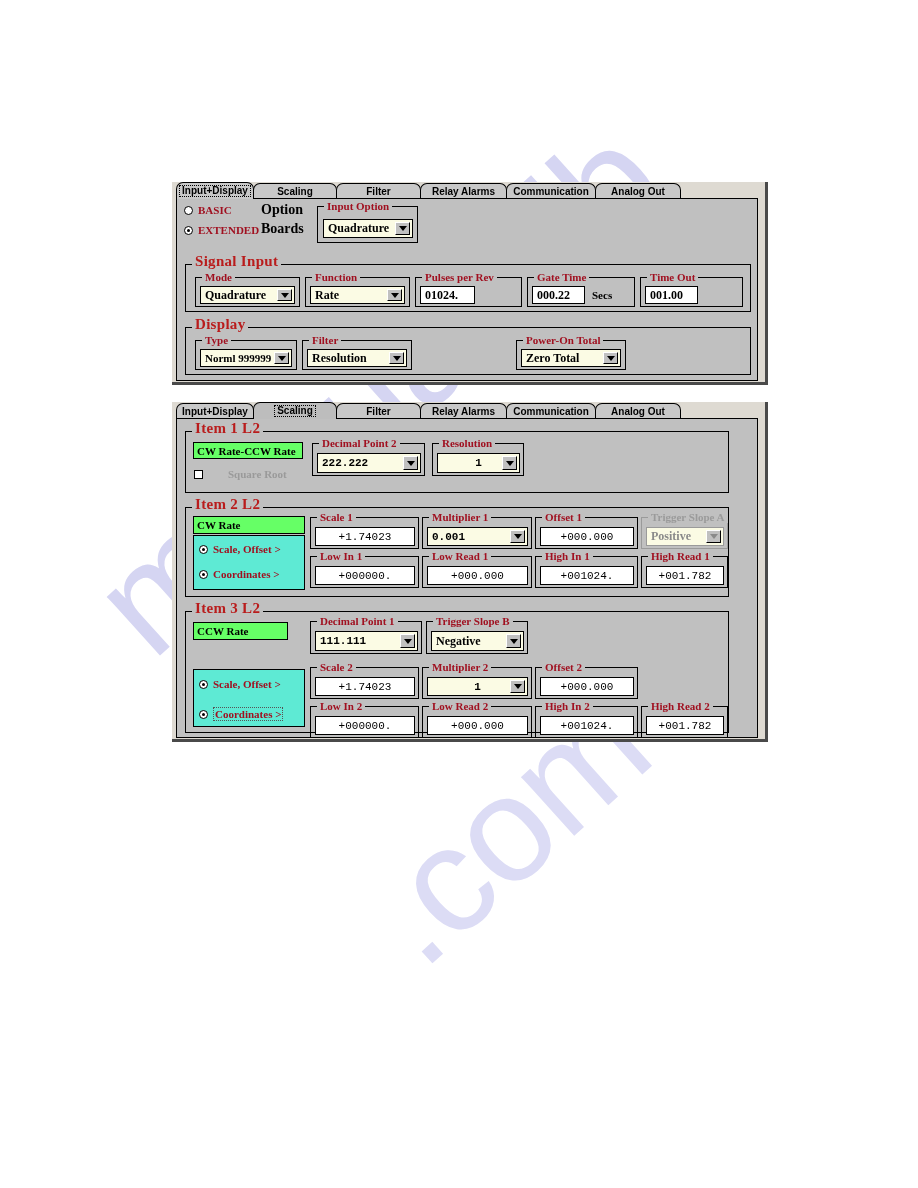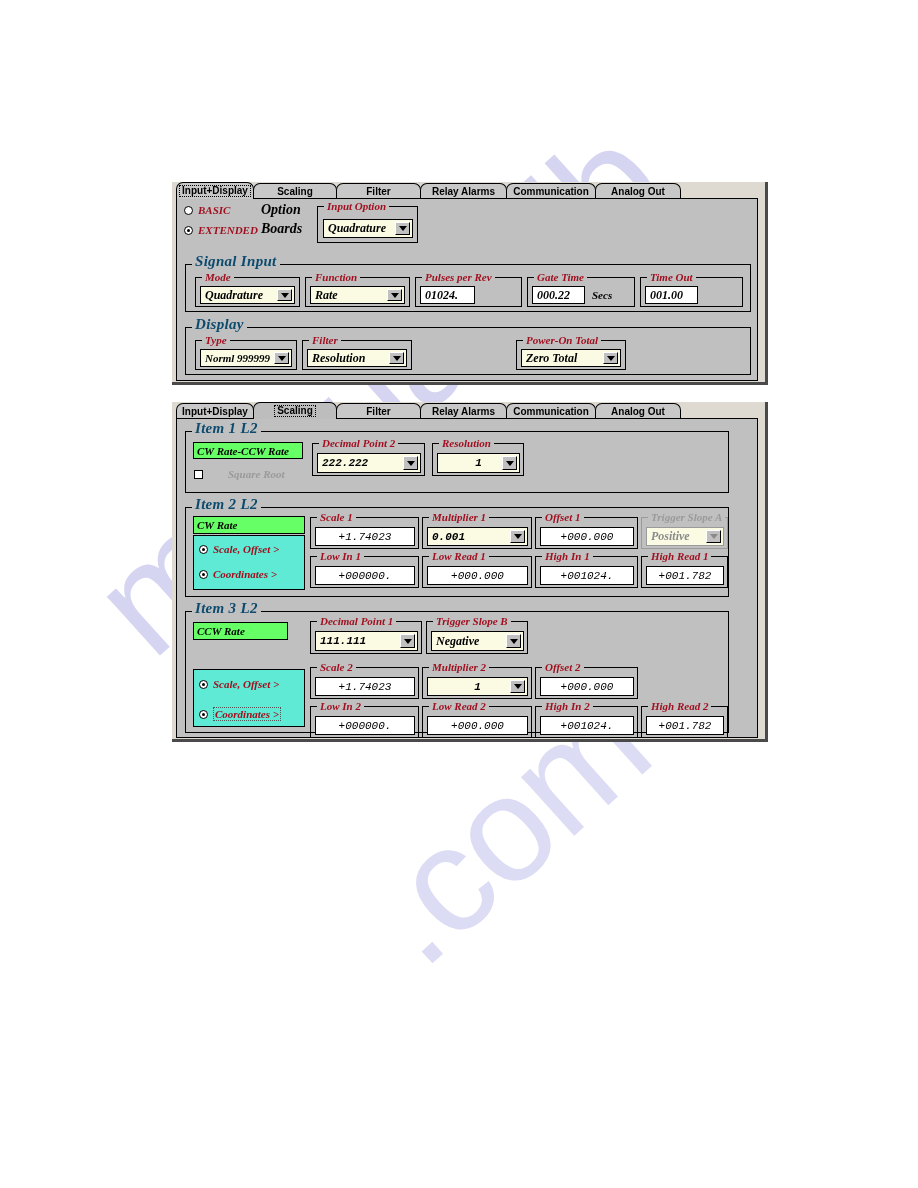--- a/index.html
+++ b/index.html
@@ -89,21 +89,20 @@
     padding:0 2px;
   }
 
   
   .dlg{
     position:absolute;
     left:4px; top:16px;
     background:#c0c0c0;
     border:1px solid #000;
     box-sizing:border-box;
-    font-style:italic;
   }
   #dlg1{ width:582px; height:183px; }
   #dlg2{ width:582px; height:320px; }
 
   
   .grp{
     position:absolute;
     border:1px solid #000;
     box-sizing:border-box;
   }
@@ -115,21 +114,21 @@
     font-family:"Liberation Serif", serif;
     font-size:11px;
     font-weight:bold;
     color:#a01020;
     white-space:nowrap;
     line-height:12px;
   }
   .grp.big > .glab{
     font-size:15px;
     top:-10px;
-    color:#0c4a6e;
+    color:#b91c1c;
     letter-spacing:0.3px;
   }
   .grp.dis > .glab{ color:#9a9a9a; }
 
   
   .fld{
     position:absolute;
     background:#ffffff;
     border:1px solid #000;
     box-sizing:border-box;

